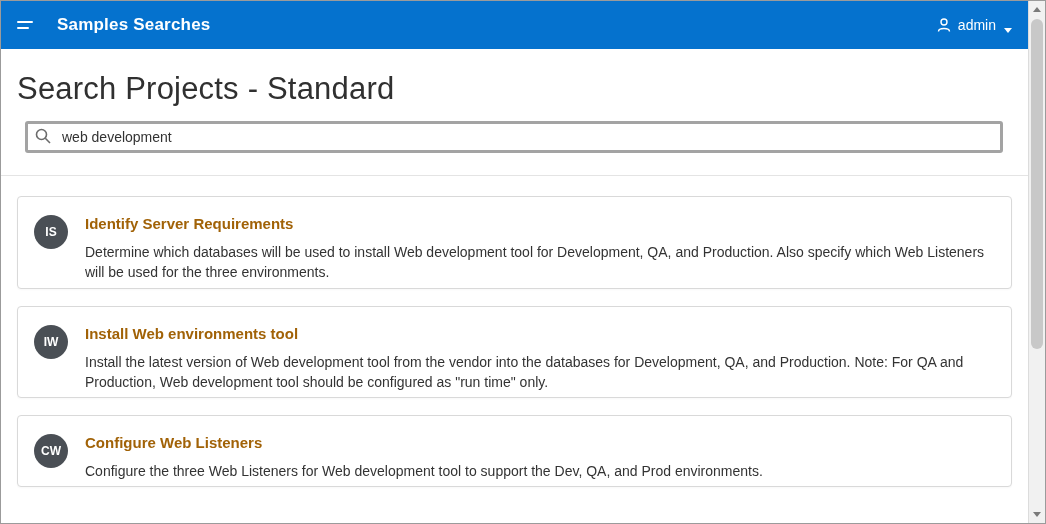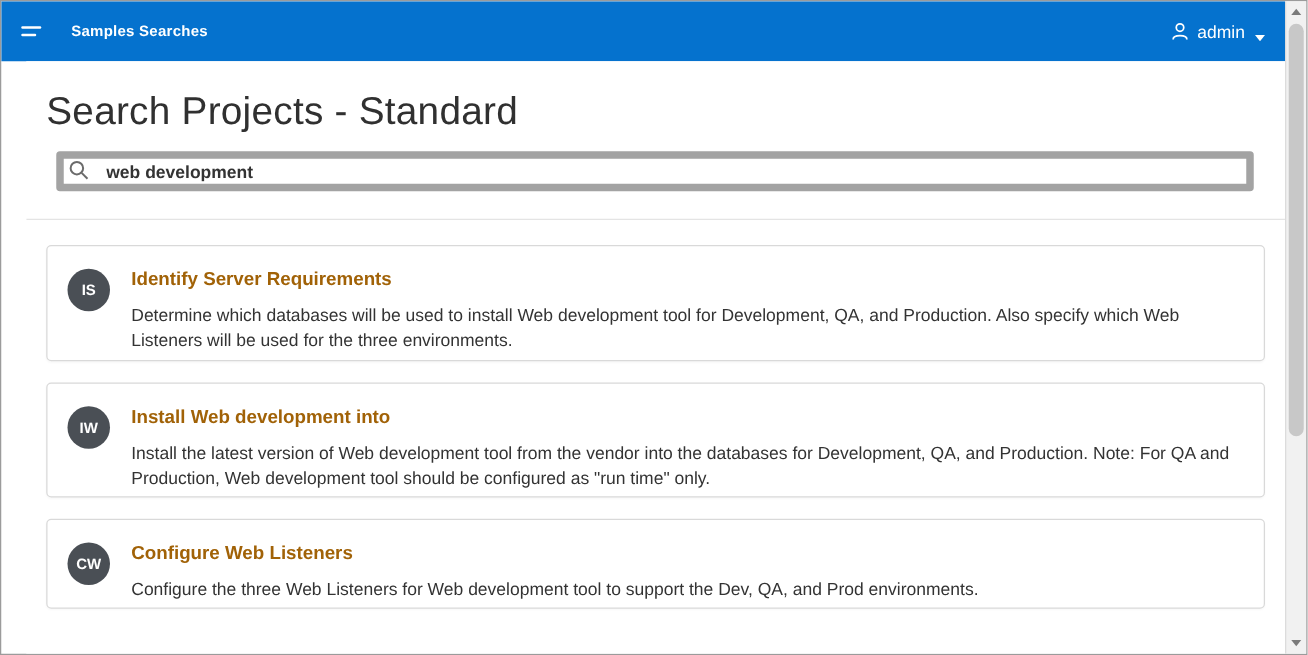--- a/index.html
+++ b/index.html
@@ -28,65 +28,64 @@
     width: 32px; height: 32px;
     display: flex; flex-direction: column; justify-content: center; gap: 4px;
     cursor: pointer;
     margin-right: 8px;
   }
   .menu-btn span { display: block; height: 2px; background: #ffffff; border-radius: 1px; }
   .menu-btn span:nth-child(1) { width: 16px; }
   .menu-btn span:nth-child(2) { width: 12px; }
   .app-title {
     color: #ffffff;
-    font-size: 12px;
+    font-size: 17px;
     font-weight: bold;
     letter-spacing: 0.2px;
   }
   .header-spacer { flex: 1 1 auto; }
   .user-menu {
     display: flex; align-items: flex-end; gap: 6px;
     color: #ffffff; font-size: 14px; cursor: pointer;
   }
   .user-menu svg { display: block; }
   .chevron {
     width: 0; height: 0;
     border-left: 4px solid transparent;
     border-right: 4px solid transparent;
     border-top: 5px solid #ffffff;
     margin-left: 2px;
   }
 
   
-  .page { flex: 1 1 auto; overflow: hidden; background: #ffffff; margin-left: 20px; }
+  .page { flex: 1 1 auto; overflow: hidden; background: #ffffff; }
   .page-header { padding: 22px 16px 0 16px; }
   .page-title {
     font-size: 31px;
     font-weight: 500;
     color: #303030;
     letter-spacing: 0.2px;
   }
 
   .search-region { padding: 14px 25px 0 24px; }
   .search-box {
     position: relative;
     width: 100%;
   }
   .search-input {
     width: 100%;
     height: 32px;
-    border: 6px solid #a3a3a3;
+    border: 3px solid #a3a3a3;
     border-radius: 3px;
     padding: 0 10px 0 34px;
     font-size: 14px;
     color: #333333;
     font-family: "Liberation Sans", sans-serif;
     outline: none;
     background: #ffffff;
-    font-weight: bold;
   }
   .search-icon {
     position: absolute;
     left: 9px; top: 6px;
     width: 18px; height: 18px;
     color: #6b6b6b;
   }
 
   .divider {
     border: none;
@@ -217,21 +216,21 @@
         <div class="avatar">IS</div>
         <div class="card-body">
           <a class="card-title">Identify Server Requirements</a>
           <div class="card-desc">Determine which databases will be used to install Web development tool for Development, QA, and Production. Also specify which Web Listeners will be used for the three environments.</div>
         </div>
       </div>
 
       <div class="card">
         <div class="avatar">IW</div>
         <div class="card-body">
-          <a class="card-title">Install Web development into</a>
+          <a class="card-title">Install Web environments tool</a>
           <div class="card-desc">Install the latest version of Web development tool from the vendor into the databases for Development, QA, and Production. Note: For QA and Production, Web development tool should be configured as "run time" only.</div>
         </div>
       </div>
 
       <div class="card">
         <div class="avatar">CW</div>
         <div class="card-body">
           <a class="card-title">Configure Web Listeners</a>
           <div class="card-desc">Configure the three Web Listeners for Web development tool to support the Dev, QA, and Prod environments.</div>
         </div>

